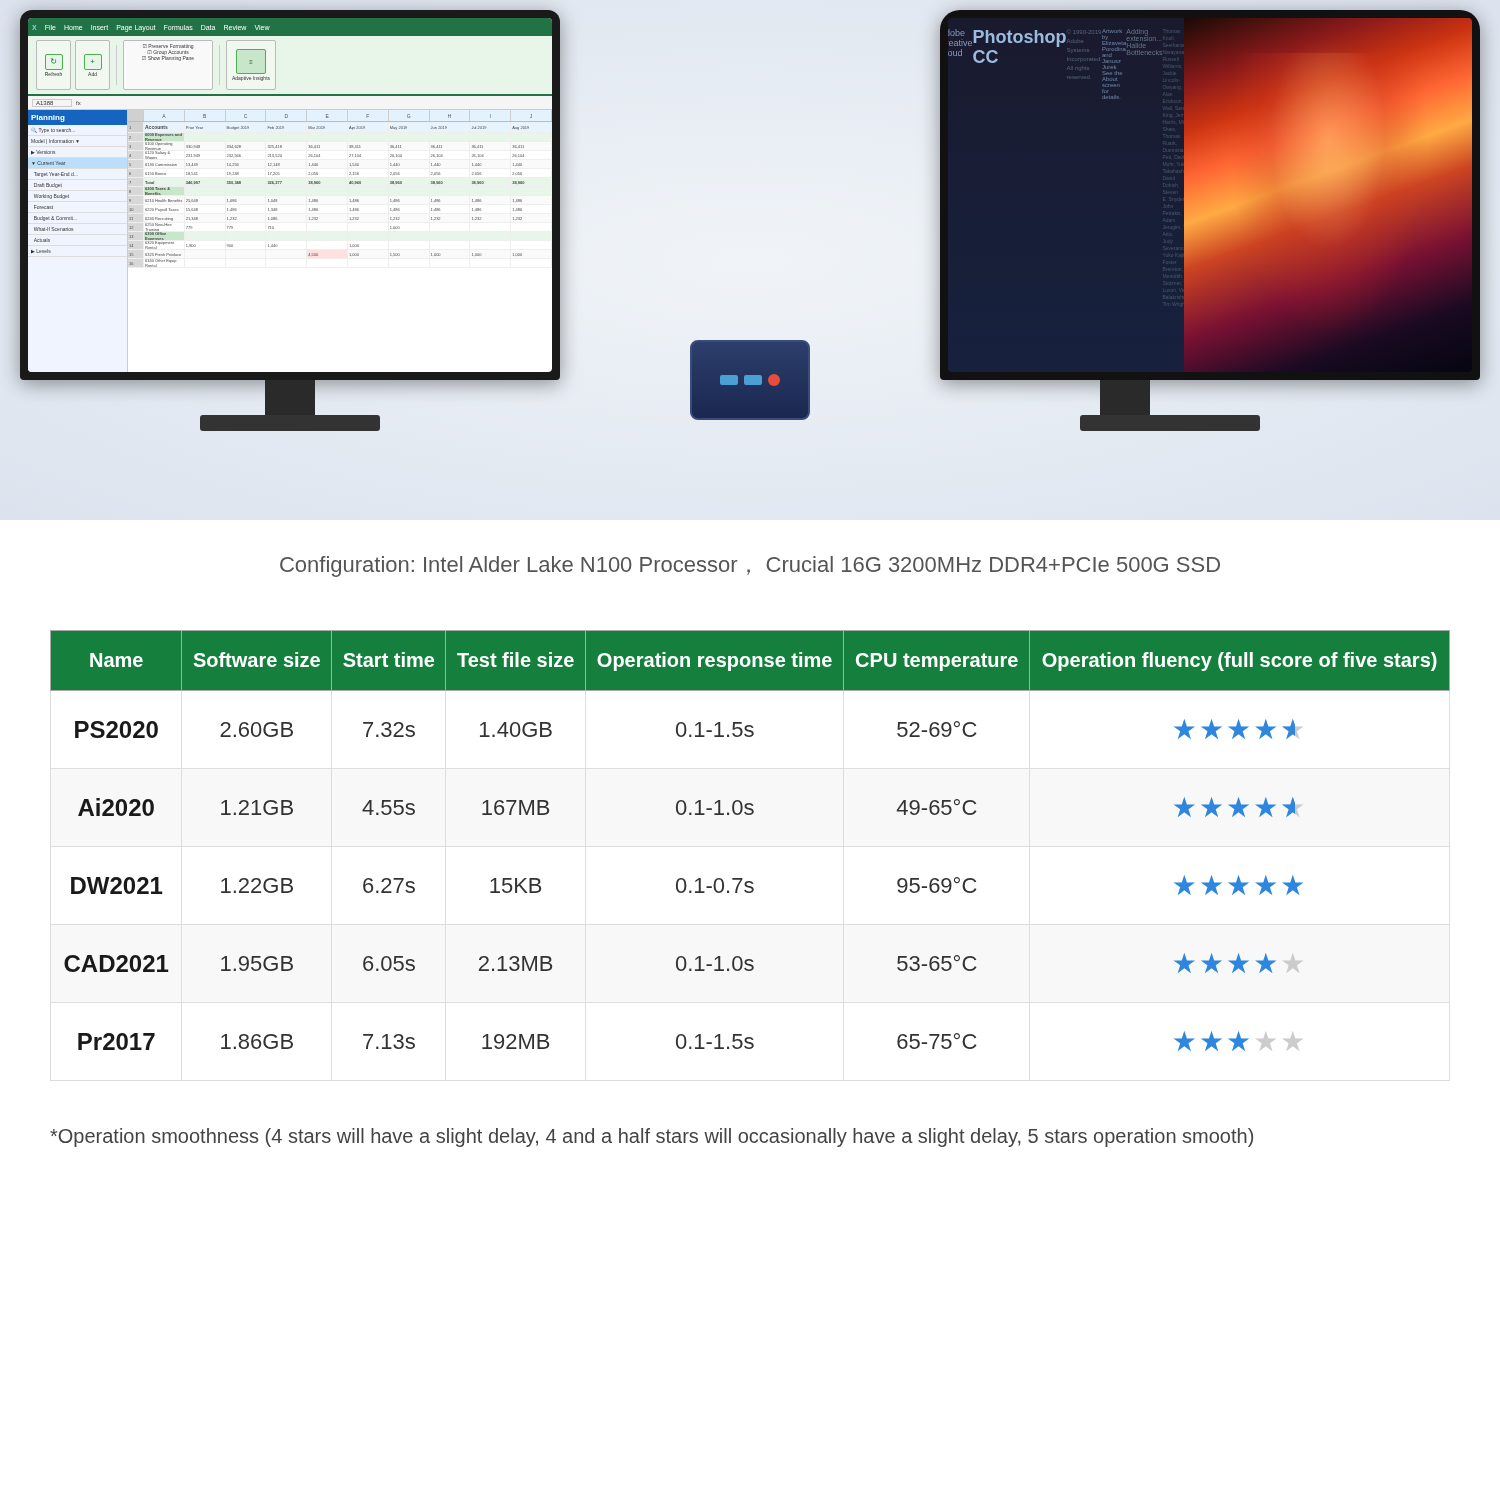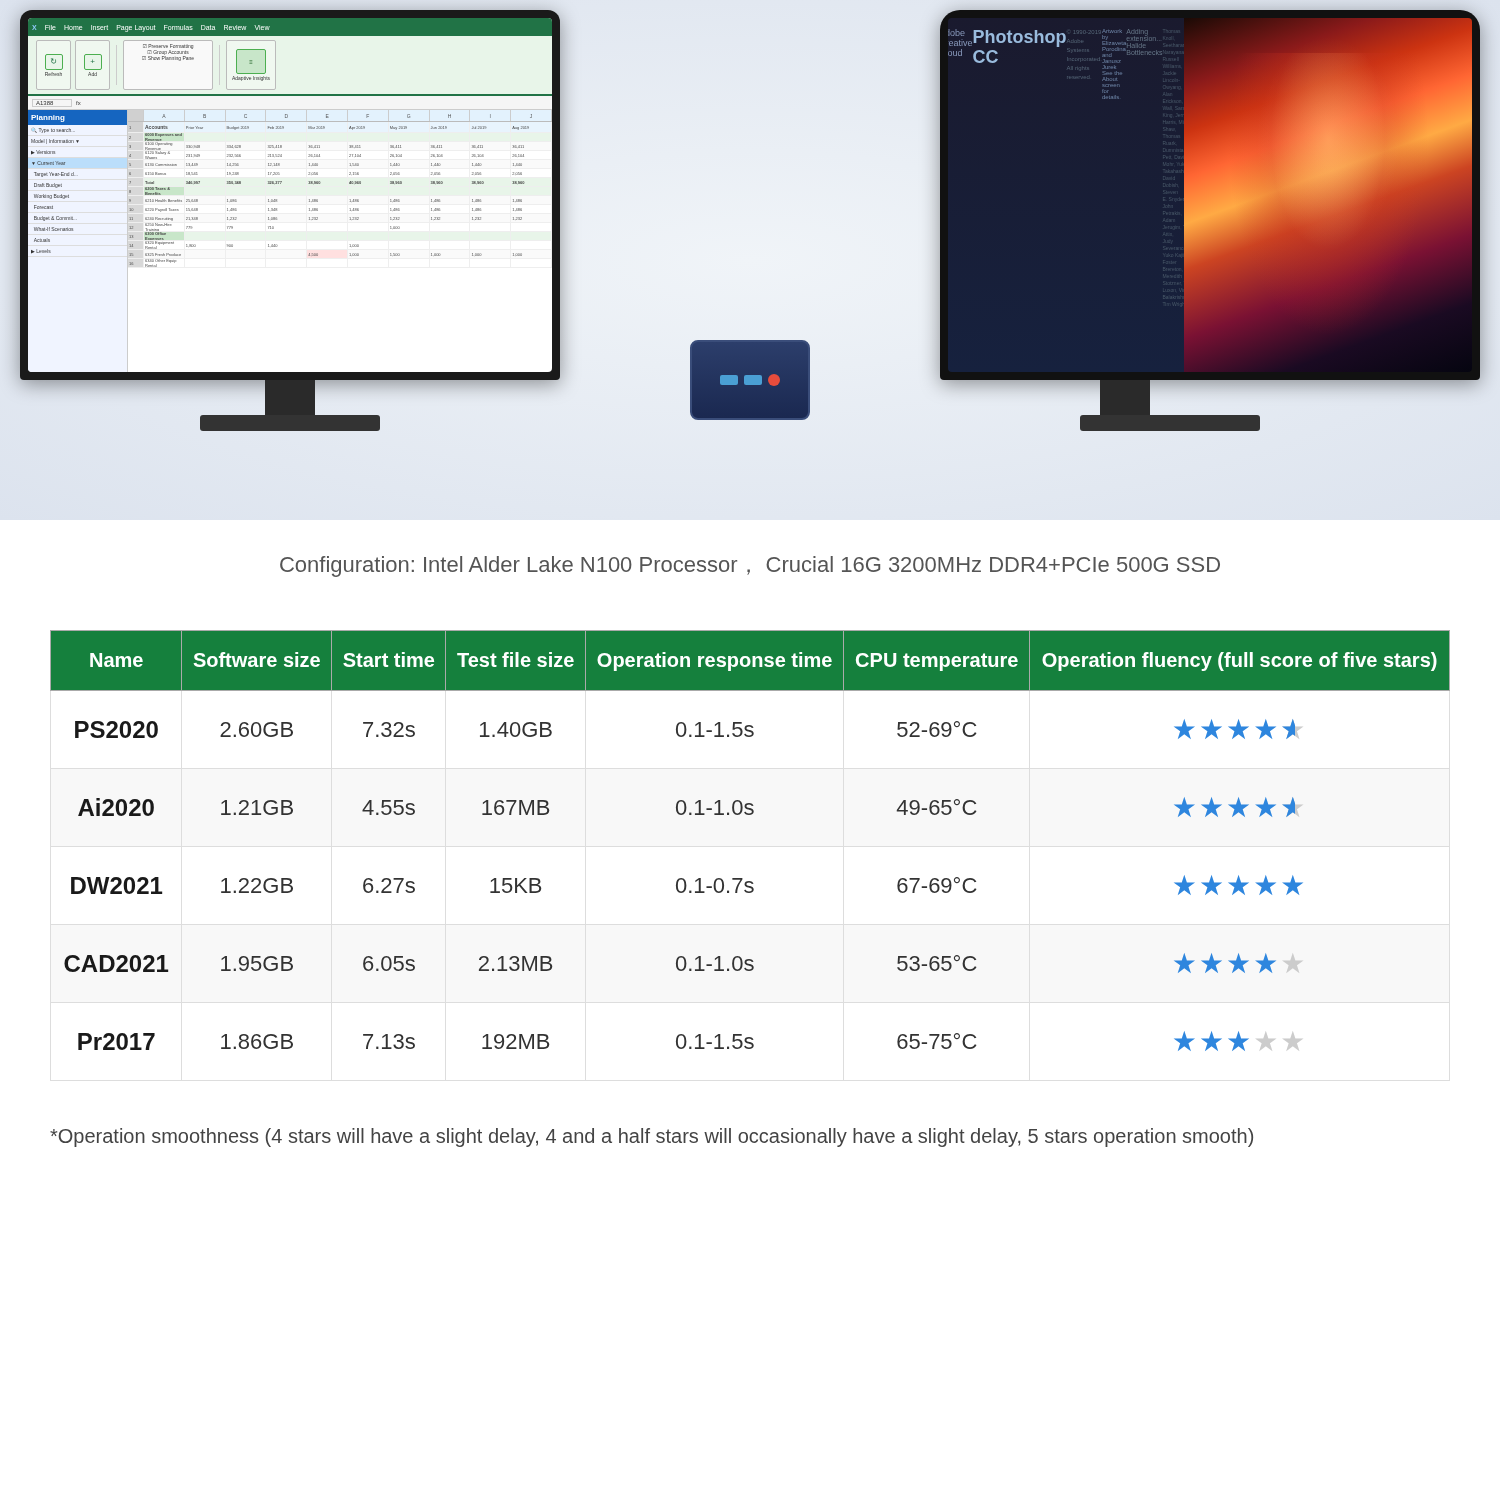--- a/index.html
+++ b/index.html
@@ -706,21 +706,21 @@
     <td>0.1-1.0s</td>
     <td>49-65°C</td>
     <td class="stars-cell"><span style="color:#2e86de;font-size:28px;">★</span><span style="color:#2e86de;font-size:28px;">★</span><span style="color:#2e86de;font-size:28px;">★</span><span style="color:#2e86de;font-size:28px;">★</span><span style="position:relative;display:inline-block;font-size:28px;"><span style="color:#ccc;">★</span><span style="position:absolute;left:0;top:0;width:55%;overflow:hidden;color:#2e86de;">★</span></span></td>
   </tr>
         <tr style="background: rgb(255, 255, 255);">
     <td style="font-weight:bold;font-size:24px;">DW2021</td>
     <td>1.22GB</td>
     <td>6.27s</td>
     <td>15KB</td>
     <td>0.1-0.7s</td>
-    <td>67-69°C</td>
+    <td>95-69°C</td>
     <td class="stars-cell"><span style="color:#2e86de;font-size:28px;">★</span><span style="color:#2e86de;font-size:28px;">★</span><span style="color:#2e86de;font-size:28px;">★</span><span style="color:#2e86de;font-size:28px;">★</span><span style="color:#2e86de;font-size:28px;">★</span></td>
   </tr>
         <tr style="background: rgb(248, 248, 248);">
     <td style="font-weight:bold;font-size:24px;">CAD2021</td>
     <td>1.95GB</td>
     <td>6.05s</td>
     <td>2.13MB</td>
     <td>0.1-1.0s</td>
     <td>53-65°C</td>
     <td class="stars-cell"><span style="color:#2e86de;font-size:28px;">★</span><span style="color:#2e86de;font-size:28px;">★</span><span style="color:#2e86de;font-size:28px;">★</span><span style="color:#2e86de;font-size:28px;">★</span><span style="color:#ccc;font-size:28px;">★</span></td>

